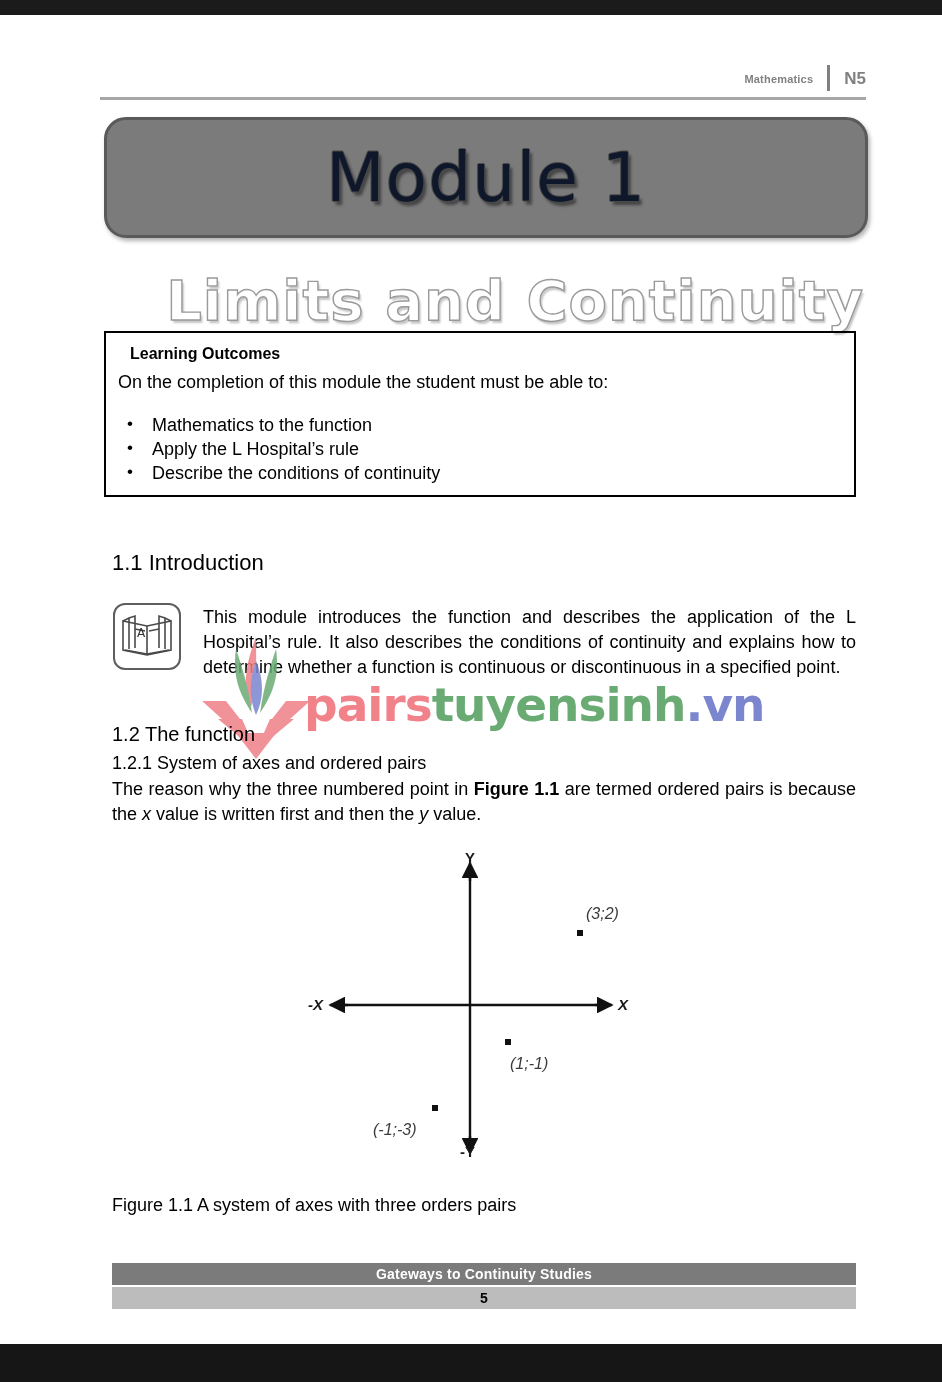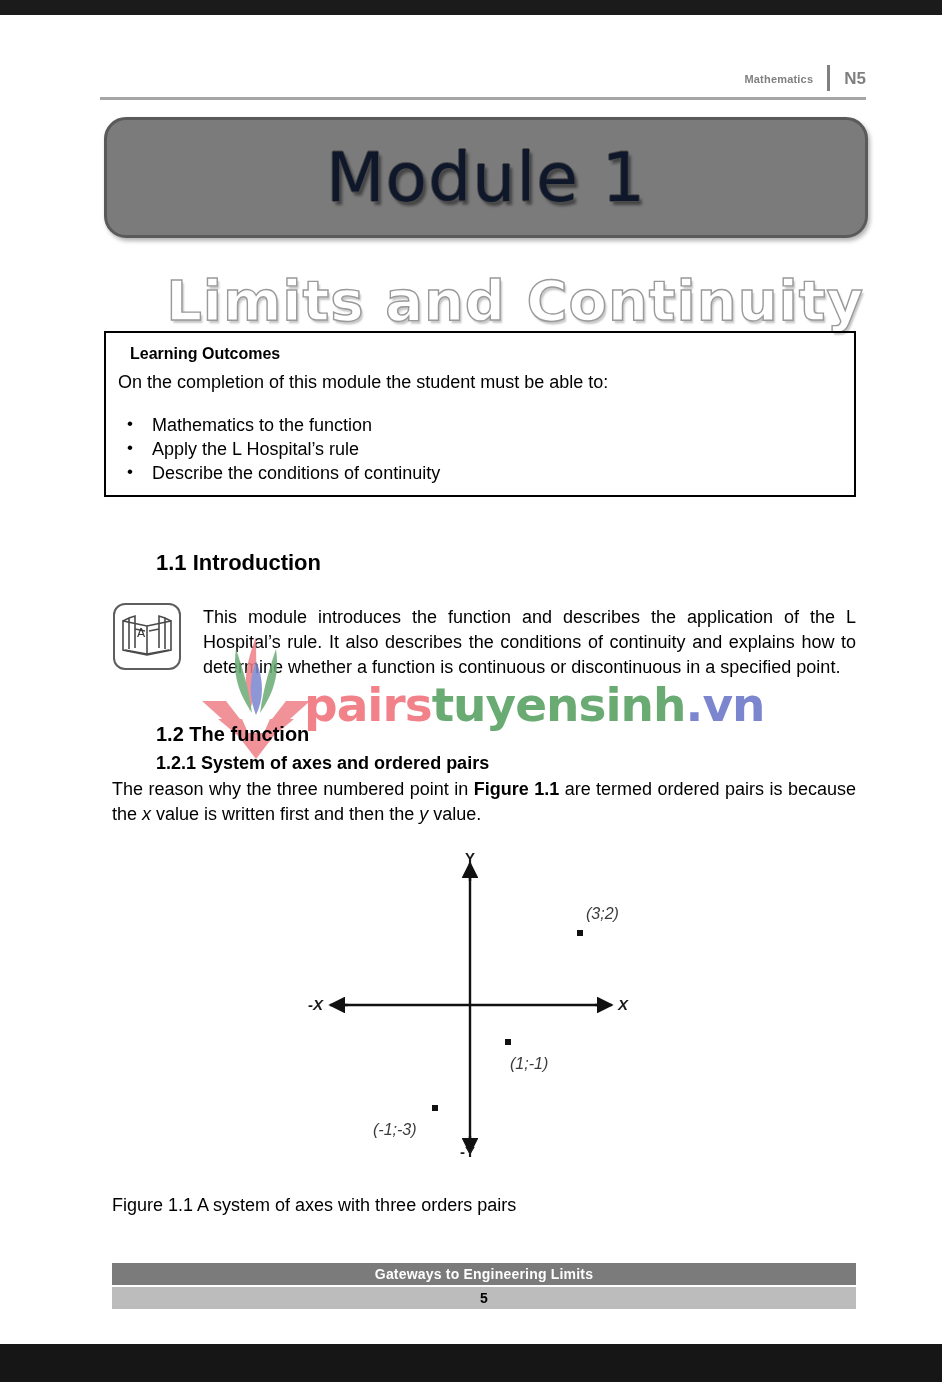--- a/index.html
+++ b/index.html
@@ -155,23 +155,22 @@
     content: "\2022";
     position: absolute;
     left: 9px;
     top: -1px;
     font-size: 17px;
   }
 
   
   .h-sec {
     position: absolute;
-    font-weight: bold;
+    font-weight: normal;
     color: #000;
-    margin-left: 44px;
   }
   #h-intro { left: 112px; top: 535px; font-size: 22px; }
   #h-func  { left: 112px; top: 708px; font-size: 20px; }
   #h-axes  { left: 112px; top: 738px; font-size: 18px; }
 
   
   .book-icon {
     position: absolute;
     left: 113px; top: 588px;
     width: 68px; height: 67px;
@@ -387,18 +386,18 @@
 
     <div class="pt-dot" style="left:205px; top:198px;"></div>
     <div class="pt-label" style="left:210px; top:214px;">(1;-1)</div>
 
     <div class="pt-dot" style="left:132px; top:264px;"></div>
     <div class="pt-label" style="left:73px; top:280px;">(-1;-3)</div>
   </div>
 
   <div class="fig-caption">Figure 1.1 A system of axes with three orders pairs</div>
 
-  <div class="foot-title">Gateways to Engineering Limits</div>
+  <div class="foot-title">Gateways to Continuity Studies</div>
   <div class="foot-page">5</div>
 
 </div>
 
 <div class="bar-bottom"></div>
 
 </body></html>

